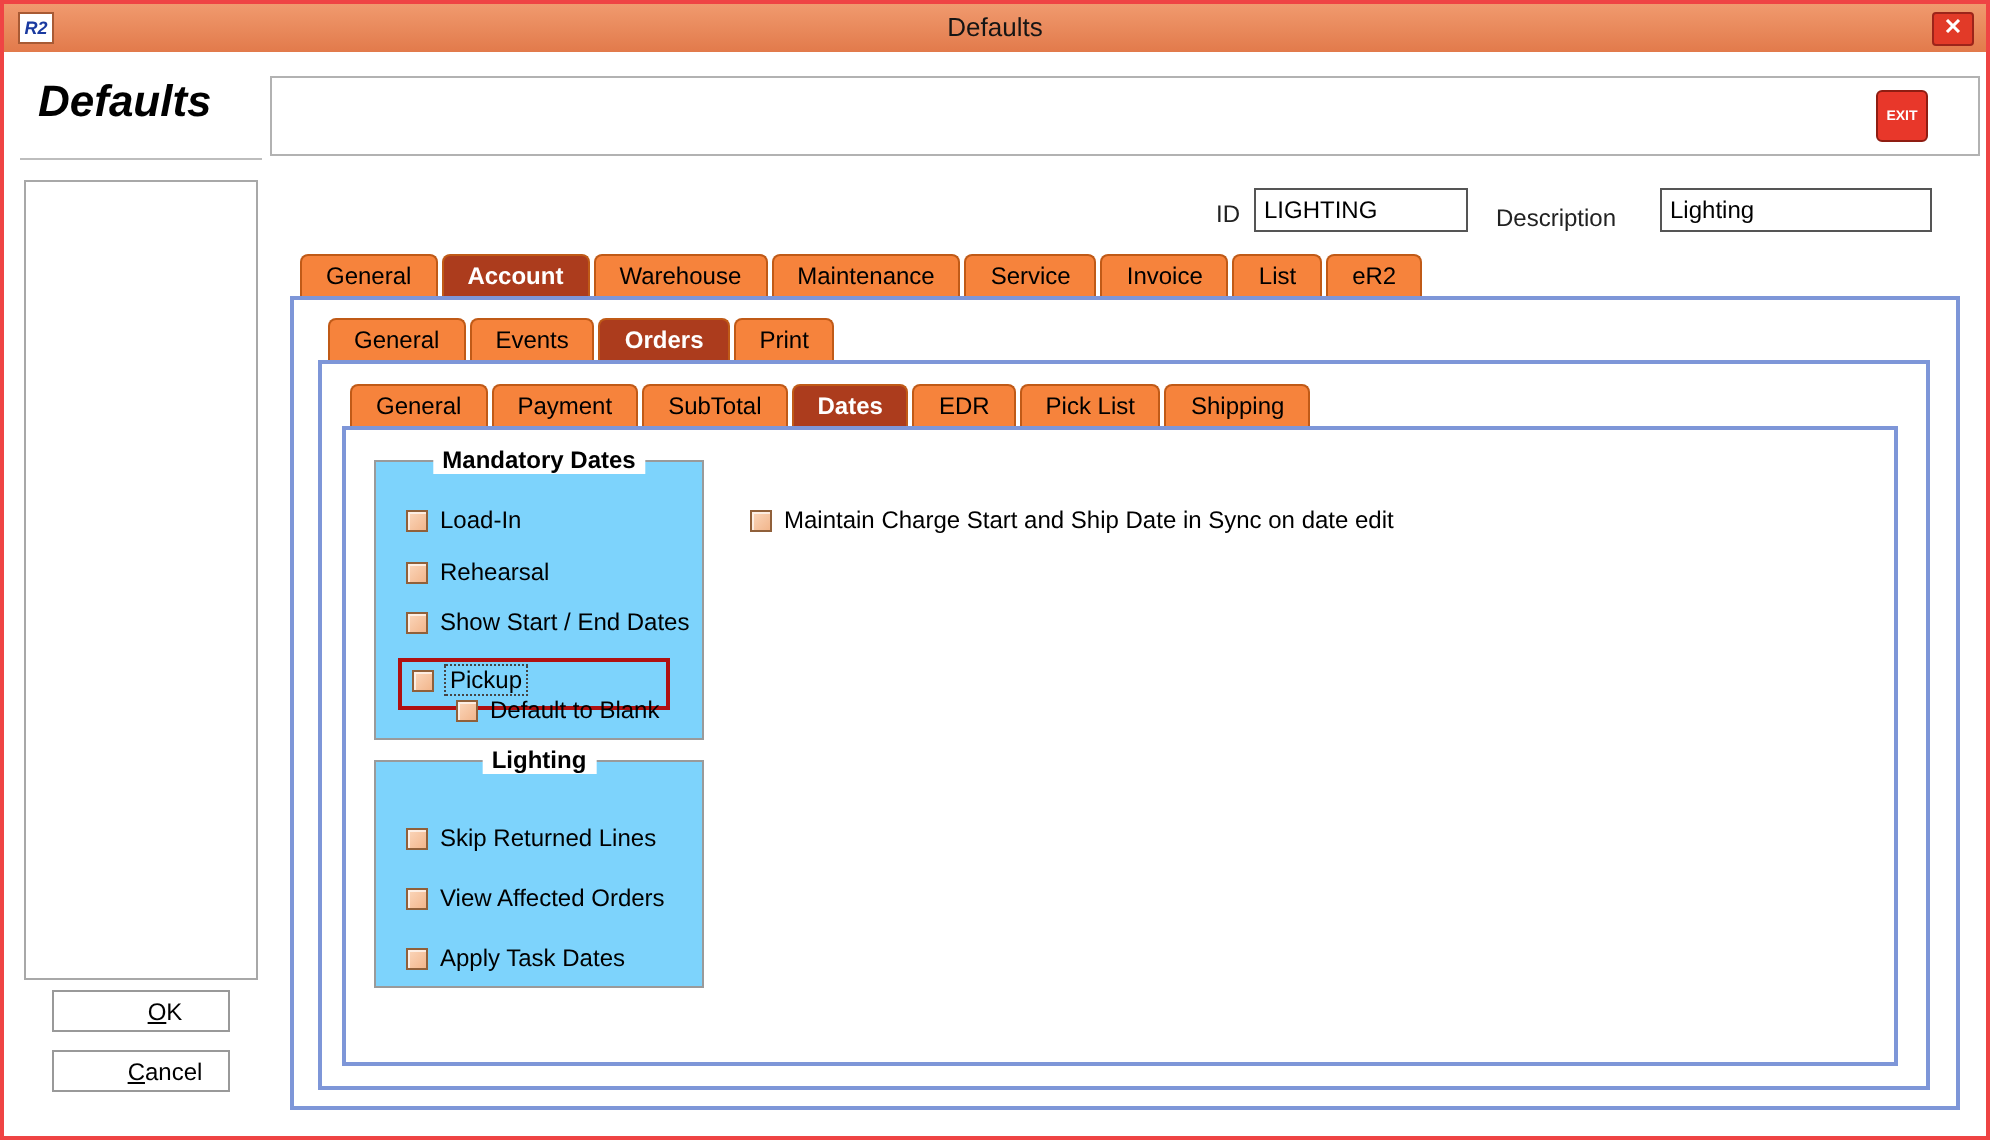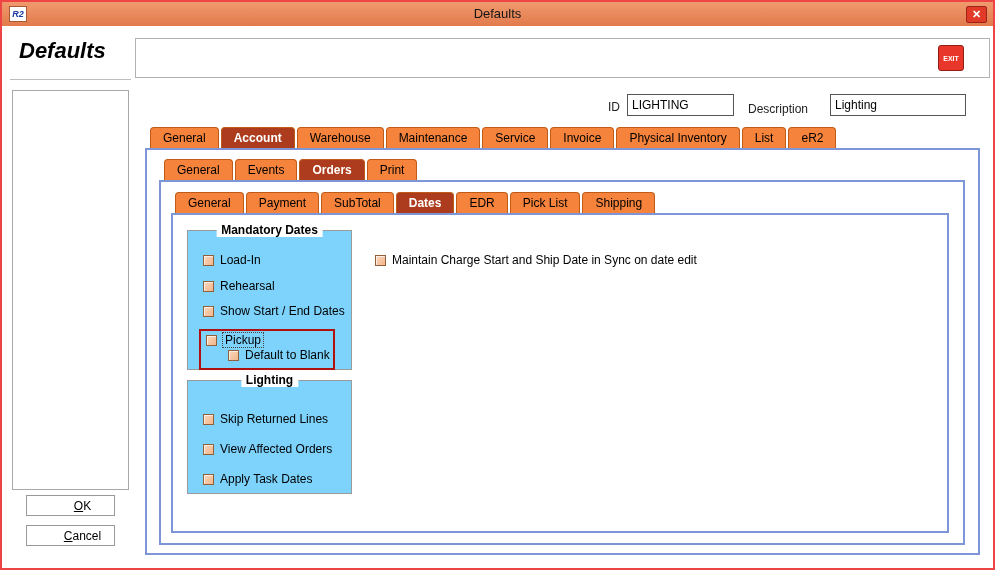--- a/index.html
+++ b/index.html
@@ -78,21 +78,21 @@
   .cb { width:11px; height:11px; min-width:11px;
         background:linear-gradient(135deg,#FBD7BC,#F2B68C);
         border:1px solid #90603a; box-shadow:inset 1px 1px 0 rgba(255,255,255,.65);
         cursor:pointer; }
   .cbl { font-size:12px; }
 
   #row-loadin    { left:15px; top:22px; }
   #row-rehearsal { left:15px; top:48px; }
   #row-showdates { left:15px; top:73px; }
 
-  .red-box { position:absolute; left:11px; top:98px; width:136px; height:41px;
+  .red-box { position:absolute; left:11px; top:98px; width:136px; height:26px;
              border:2px solid #B01010; z-index:8; }
   #row-pickup  { left:5px; top:2px; }
   #row-default { left:27px; top:17px; }
   .focus-lbl { outline:1px dotted #444; padding:0 2px; }
 
   #row-sync { left:373px; top:251px; }
 
   #row-skip  { left:15px; top:31px; }
   #row-view  { left:15px; top:61px; }
   #row-apply { left:15px; top:91px; }
@@ -123,21 +123,20 @@
   <span class="flabel" id="desc-label">Description</span>
   <input class="field" id="desc-field" value="Lighting" style="">
 
   <div class="tabrow" id="tabrow1">
     <div class="tab">General</div>
     <div class="tab sel">Account</div>
     <div class="tab">Warehouse</div>
     <div class="tab">Maintenance</div>
     <div class="tab">Service</div>
     <div class="tab">Invoice</div>
-    <div class="tab">Physical Inventory</div>
     <div class="tab">List</div>
     <div class="tab">eR2</div>
   </div>
 
   <div class="bpanel" id="panelA"></div>
 
   <div class="tabrow" id="tabrow2">
     <div class="tab">General</div>
     <div class="tab">Events</div>
     <div class="tab sel">Orders</div>

